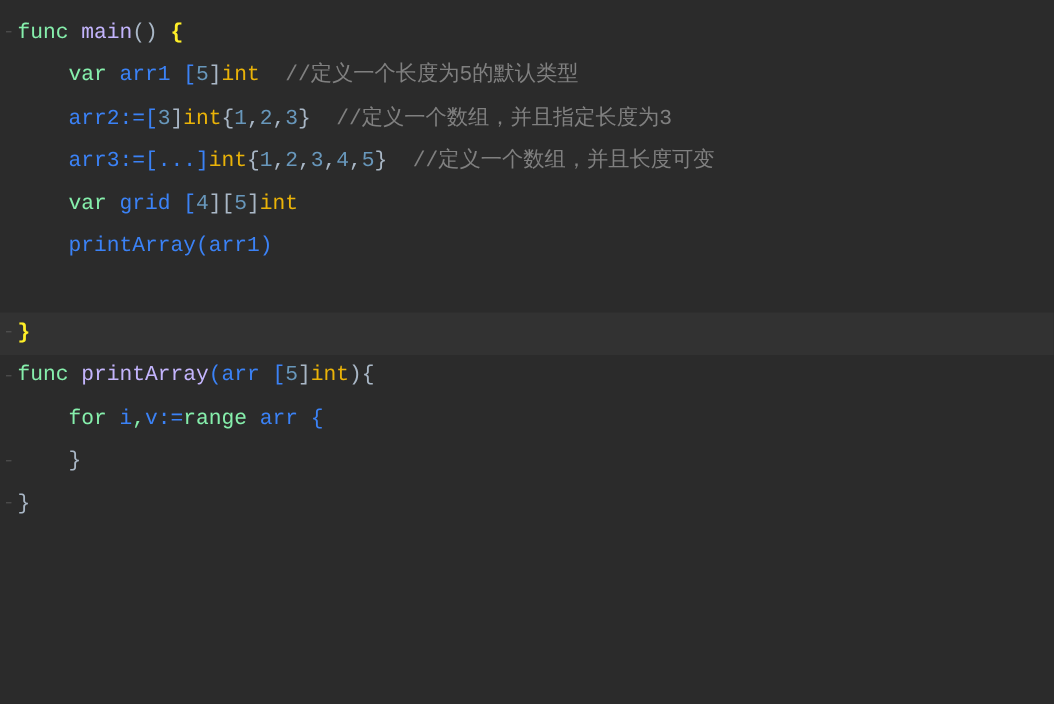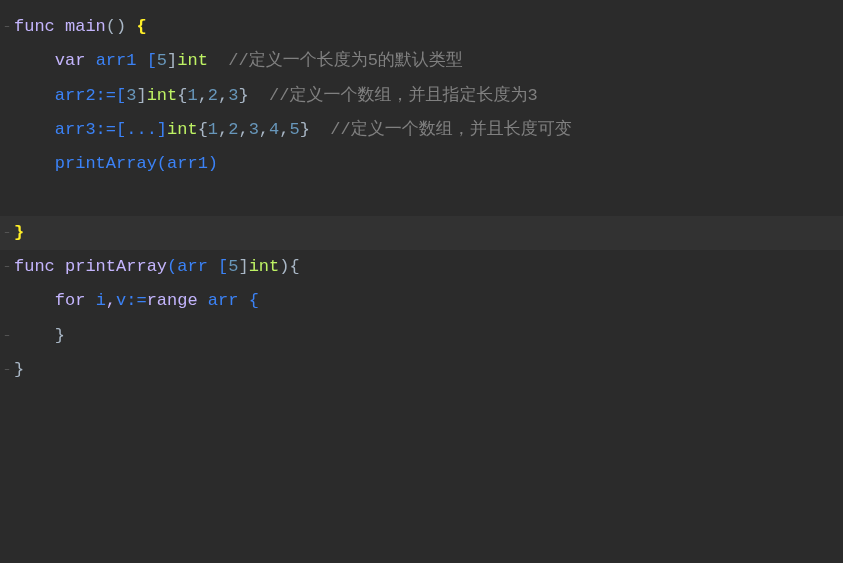--- a/index.html
+++ b/index.html
@@ -31,41 +31,42 @@
       background-color: #323232;
     }
     .gutter-dash {
       position: absolute;
       left: 4px;
       color: #606060;
       font-size: 10px;
       top: 50%;
       transform: translateY(-50%);
     }
-    .kw { color: #c4b5fd; }
+    .kw { color: #86efac; }
     .func-name { color: #c4b5fd; }
-    .type { color: #bef264; }
+    .type { color: #eab308; }
     .num { color: #6897bb; }
     .punct { color: #a9b7c6; }
     .ident { color: #3b82f6; }
     .comment { color: #808080; text-align: center; }
     .bracket-match { color: #ffef28; font-weight: bold; }
     .error-underline {
       text-decoration: underline wavy #ff6b68;
       text-decoration-thickness: 1px;
     }
   </style>
 </head>
 <body>
 
 <div class="code-container">
 <div class="line"><span class="gutter-dash">–</span><span></span><span class="kw">func </span><span class="func-name">main</span><span class="punct">() </span><span class="bracket-match">{</span></div>
     <div class="line"><span>    </span><span class="kw">var </span><span class="ident">arr1 [</span><span class="num">5</span><span class="punct">]</span><span class="type">int</span><span class="comment">  //定义一个长度为5的默认类型</span></div>
     <div class="line"><span>    </span><span class="ident">arr2:=[</span><span class="num">3</span><span class="punct">]</span><span class="type">int</span><span class="punct">{</span><span class="num">1</span><span class="punct">,</span><span class="num">2</span><span class="punct">,</span><span class="num">3</span><span class="punct">}  </span><span class="comment">//定义一个数组，并且指定长度为3</span></div>
     <div class="line"><span>    </span><span class="ident">arr3:=[...]</span><span class="type">int</span><span class="punct">{</span><span class="num">1</span><span class="punct">,</span><span class="num">2</span><span class="punct">,</span><span class="num">3</span><span class="punct">,</span><span class="num">4</span><span class="punct">,</span><span class="num">5</span><span class="punct">}  </span><span class="comment">//定义一个数组，并且长度可变</span></div>
+    <div class="line"><span>    </span><span class="kw">var </span><span class="ident">grid [</span><span class="num">4</span><span class="punct">][</span><span class="num">5</span><span class="punct">]</span><span class="type">int</span></div>
     <div class="line"><span>    </span><span class="ident">printArray(arr1)</span></div>
     <div class="line"><span>    </span></div>
     <div class="line highlighted"><span class="gutter-dash">–</span><span></span><span class="bracket-match">}</span></div>
     <div class="line"><span></span></div>
     <div class="line"><span class="gutter-dash">–</span><span></span><span class="kw">func </span><span class="func-name">printArray</span><span class="ident">(arr [</span><span class="num">5</span><span class="punct">]</span><span class="type">int</span><span class="punct">){</span></div>
     <div class="line"><span>    </span><span class="kw">for </span><span class="ident">i</span><span class="kw">,</span><span class="ident">v:=</span><span class="kw">range </span><span class="ident">arr {</span></div>
     <div class="line"><span class="gutter-dash">–</span><span>    </span><span class="punct">}</span></div>
     <div class="line"><span class="gutter-dash">–</span><span></span><span class="punct">}</span></div>
   </div>
 

